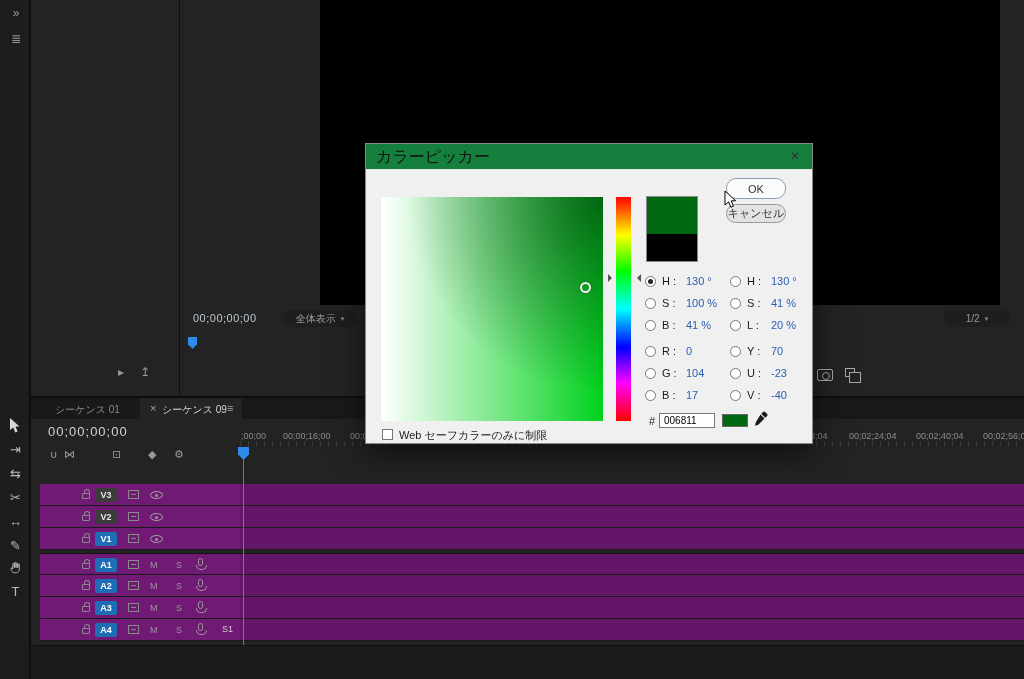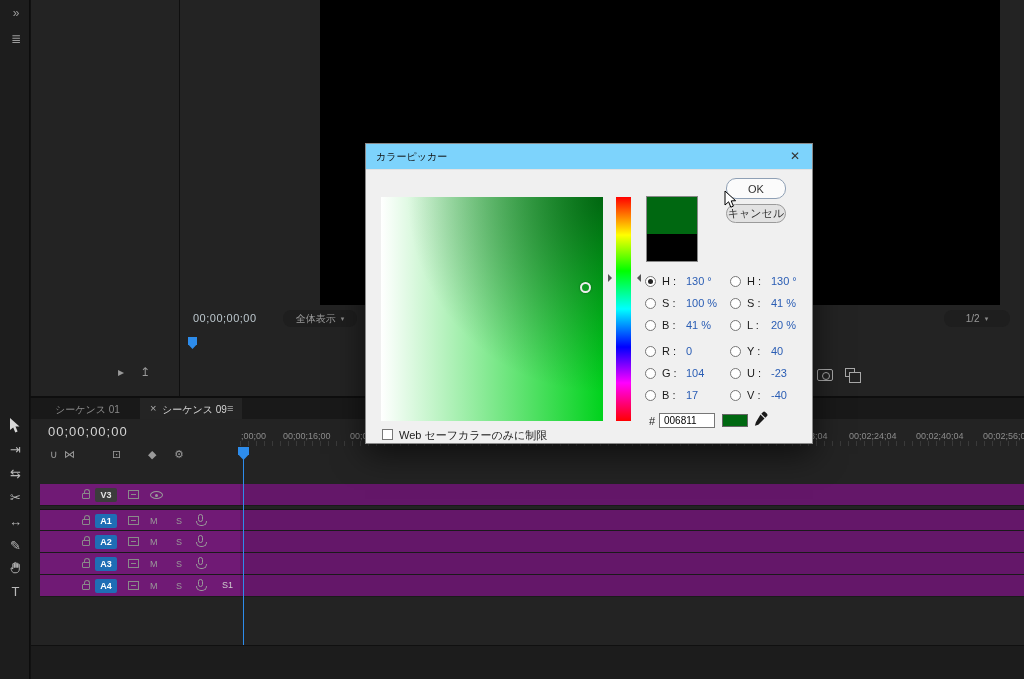--- a/index.html
+++ b/index.html
@@ -81,22 +81,22 @@
   .ms { position:absolute; top:6px; font-size:9px; color:#9a9a9a; }
   .ms.m { left:110px; } .ms.s { left:136px; }
   .mic { position:absolute; left:158px; top:4px; width:5px; height:8px; border:1px solid #9a9a9a; border-radius:3px; }
   .mic::after { content:''; position:absolute; left:-3px; top:6px; width:9px; height:4px; border:1px solid #9a9a9a;
                 border-top:none; border-radius:0 0 5px 5px; }
   .track-meta { position:absolute; left:182px; top:5px; font-size:9px; color:#cfcfcf; }
 
   
   .dialog { left:365px; top:143px; width:448px; height:301px; background:#f0f0f0; border:1px solid #8a8a8a;
             box-shadow:0 10px 30px rgba(0,0,0,.6); z-index:50; }
-  .dlg-title { position:absolute; left:0; top:0; width:100%; height:26px; background:#7dd3fc; border-bottom:1px solid #e3e3e3;
-               font-size:10px; color:#111; line-height:26px; padding-left:10px; }
+  .dlg-title { position:absolute; left:0; top:0; width:100%; height:26px; background:#15803d; border-bottom:1px solid #e3e3e3;
+               font-size:16px; color:#111; line-height:26px; padding-left:10px; }
   .dlg-close { position:absolute; right:12px; top:5px; font-size:12px; color:#333; }
   .color-field { position:absolute; left:15px; top:53px; width:222px; height:224px;
     background: radial-gradient(circle at 100% 0%, rgba(0,45,10,.65), rgba(0,45,10,0) 62%),
                 linear-gradient(to right, #ffffff, #00d21c); }
   .field-cursor { position:absolute; left:214px; top:138px; width:11px; height:11px; border:2px solid #eeeeee;
                   border-radius:50%; box-shadow:0 0 2px rgba(0,0,0,.5); }
   .hue-bar { position:absolute; left:250px; top:53px; width:15px; height:224px;
     background: linear-gradient(to bottom, #f00 0%, #ff0 17%, #0f0 33%, #0ff 50%, #00f 67%, #f0f 83%, #f00 100%); }
   .hue-arrow-l { position:absolute; left:242px; top:130px; width:0; height:0;
                  border:4px solid transparent; border-left-color:#555; }
@@ -210,21 +210,35 @@
 <div class="abs tracks">
 
   <div class="track-row">
     <span class="lane-overlay"></span>
     <span class="lock"></span>
     <span class="badge">V3</span>
     <span class="synclock"></span>
     <span class="eye"></span>
   </div>
 
-
+  <div class="track-row">
+    <span class="lane-overlay"></span>
+    <span class="lock"></span>
+    <span class="badge">V2</span>
+    <span class="synclock"></span>
+    <span class="eye"></span>
+  </div>
+
+  <div class="track-row">
+    <span class="lane-overlay"></span>
+    <span class="lock"></span>
+    <span class="badge on">V1</span>
+    <span class="synclock"></span>
+    <span class="eye"></span>
+  </div>
 
   <div class="track-row gap-above">
     <span class="lane-overlay"></span>
     <span class="lock"></span>
     <span class="badge on">A1</span>
     <span class="synclock"></span>
     <span class="ms m">M</span>
     <span class="ms s">S</span>
     <span class="mic"></span>
   </div>
@@ -338,21 +352,21 @@
     </div>
     <div class="crow">
       <span class="radio"></span>
       <span class="lab">L :</span>
       <span class="val">20</span>
       <span class="unit">%</span>
     </div>
     <div class="crow ggap">
       <span class="radio"></span>
       <span class="lab">Y :</span>
-      <span class="val">40</span>
+      <span class="val">70</span>
       <span class="unit"></span>
     </div>
     <div class="crow">
       <span class="radio"></span>
       <span class="lab">U :</span>
       <span class="val">-23</span>
       <span class="unit"></span>
     </div>
     <div class="crow">
       <span class="radio"></span>

